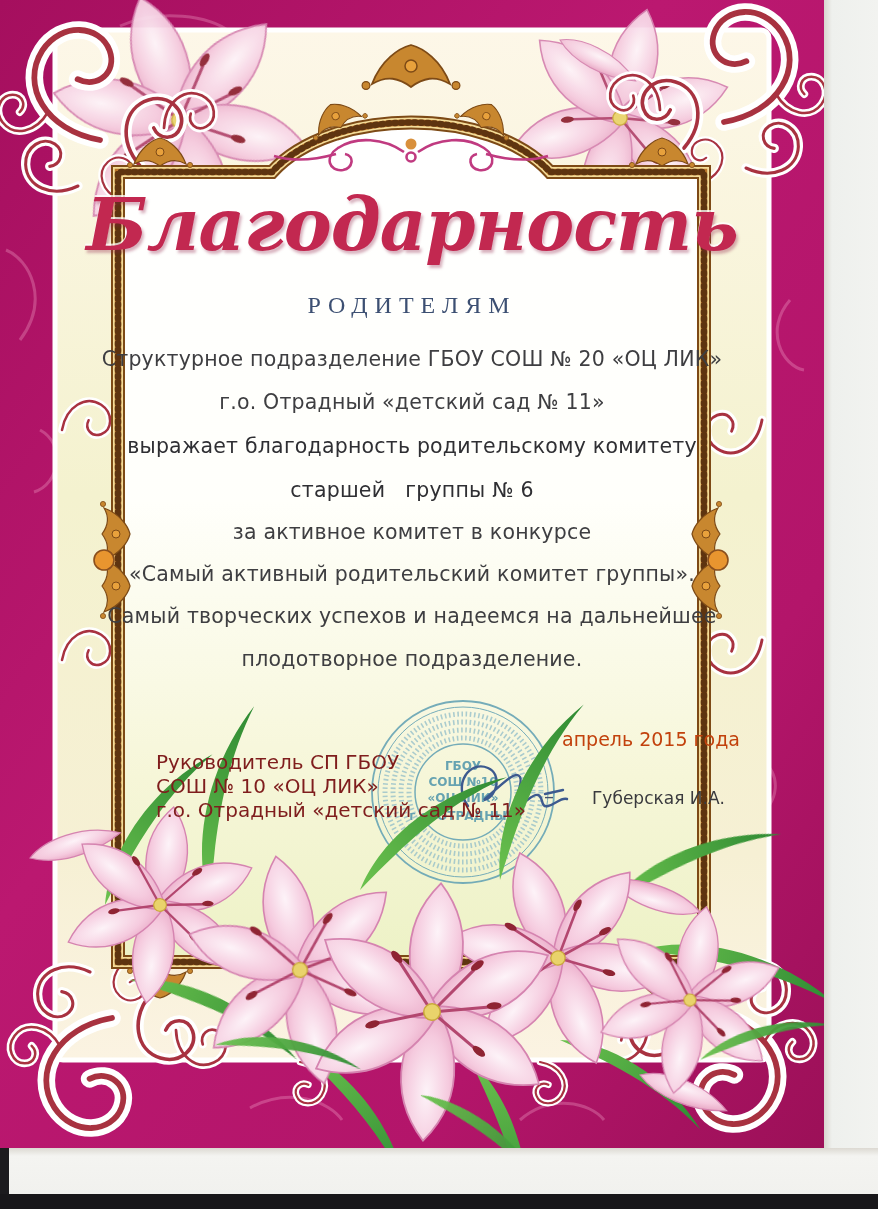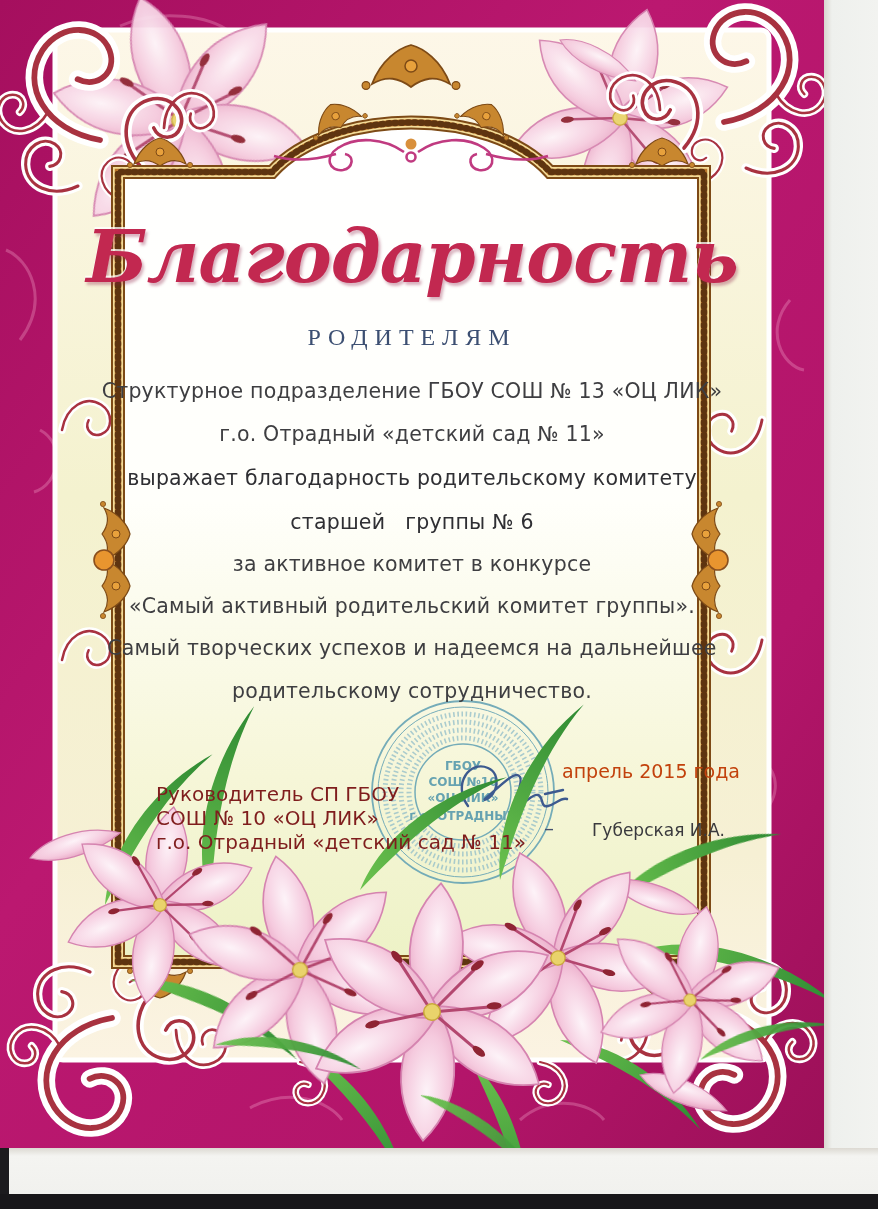--- a/index.html
+++ b/index.html
@@ -1,21 +1,21 @@
 <!DOCTYPE html>
 <html><head>
 <meta charset="utf-8">
 <style>
   html,body{margin:0;padding:0;background:#e9eae6;}
   .scan{position:relative;width:878px;height:1209px;background:#f1f2ef;overflow:hidden;
         font-family:"DejaVu Sans",sans-serif;}
   .certificate{position:absolute;left:0;top:0;width:824px;height:1148px;overflow:hidden;}
   .bg-art{position:absolute;left:0;top:0;width:824px;height:1148px;display:block;}
   .content{position:absolute;left:0;top:0;width:824px;height:1148px;}
-  .content > div{position:absolute;white-space:nowrap;margin-top:32px;}
+  .content > div{position:absolute;white-space:nowrap;}
   .cert-title{left:0;top:182px;width:824px;text-align:center;
      font-family:"DejaVu Serif",serif;font-style:italic;font-weight:bold;
      font-size:72px;color:#c22850;letter-spacing:-1px;
      text-shadow:0 -2px 0 rgba(255,255,255,.75),2px 3px 3px rgba(140,30,70,.35);}
   .cert-subtitle{left:0;top:292px;width:824px;text-align:center;
      font-family:"Liberation Serif",serif;font-size:24px;letter-spacing:7px;
      color:#3c4f72;font-weight:500;}
   .bodyline{left:0;width:824px;text-align:center;font-size:20.5px;color:#3e3e41;
      letter-spacing:.2px;}
   .bodyline.bold{font-weight:normal;color:#2f2f33;}
@@ -248,28 +248,28 @@
           <use href="#leaf" transform="translate(420,1095) rotate(40) scale(.85)"></use>
           <use href="#leaf" transform="translate(700,1060) rotate(-12) scale(.75)"></use>
         </g>
       </g>
     </svg>
 
     <div class="content">
       <div class="cert-title">Благодарность</div>
       <div class="cert-subtitle">РОДИТЕЛЯМ</div>
 
-      <div class="bodyline l1">Структурное подразделение ГБОУ СОШ № 13 «ОЦ ЛИК»</div>
+      <div class="bodyline l1">Структурное подразделение ГБОУ СОШ № 20 «ОЦ ЛИК»</div>
       <div class="bodyline l2">г.о. Отрадный «детский сад № 11»</div>
       <div class="bodyline l3 bold">выражает благодарность родительскому комитету</div>
       <div class="bodyline l4 bold ws-pre">старшей   группы № 6</div>
       <div class="bodyline l5">за активное комитет в конкурсе</div>
       <div class="bodyline l6">«Самый активный родительский комитет группы».</div>
       <div class="bodyline l7">Самый творческих успехов и надеемся на дальнейшее</div>
-      <div class="bodyline l8">родительскому сотрудничество.</div>
+      <div class="bodyline l8">плодотворное подразделение.</div>
 
       <div class="sign-date">апрель 2015 года</div>
       <div class="role-l r1">Руководитель СП ГБОУ</div>
       <div class="role-l r2">СОШ № 10 «ОЦ ЛИК»</div>
       <div class="role-l r3">г.о. Отрадный «детский сад № 11»</div>
       <div class="sign-dash">–</div>
       <div class="sign-name">Губерская И.А.</div>
     </div>
   </div>
 

